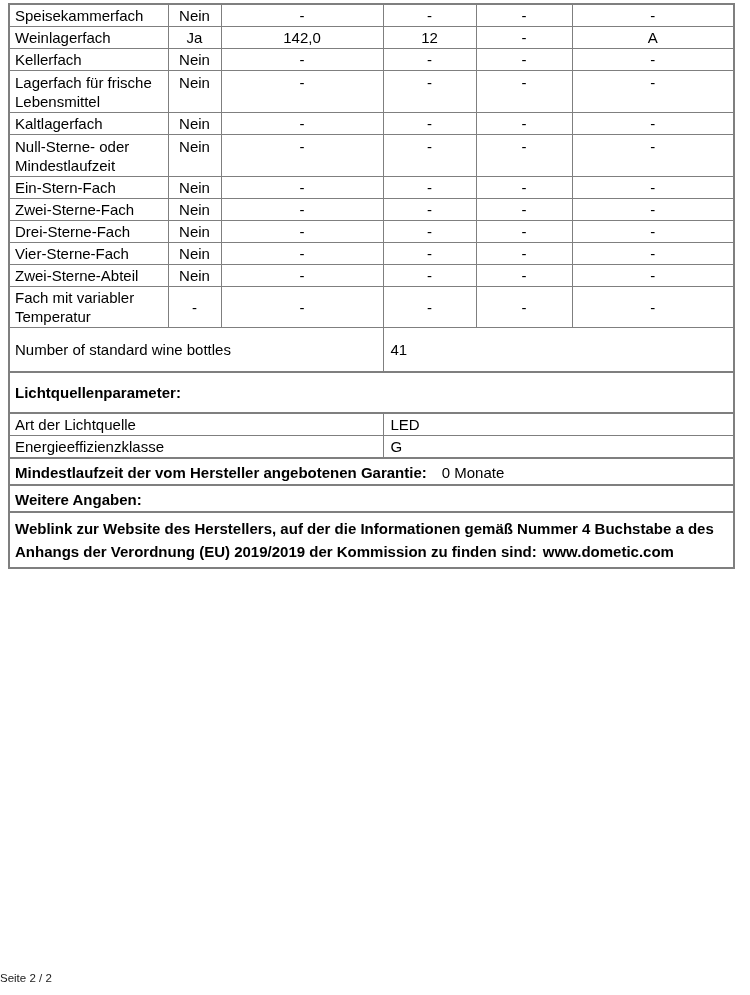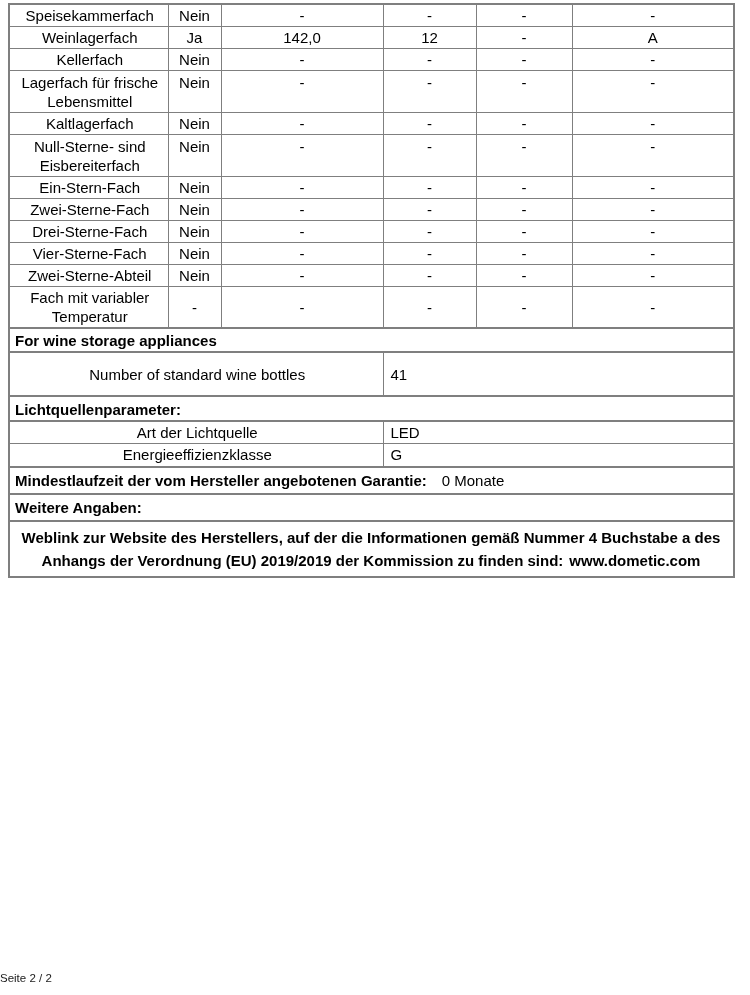--- a/index.html
+++ b/index.html
@@ -21,28 +21,28 @@
     table-layout: fixed;
     border: 2px solid #7f7f7f;
     font-size: 15px;
     line-height: 19px;
   }
   td {
     border: 1px solid #7f7f7f;
     vertical-align: middle;
     overflow: hidden;
   }
-  td.lbl  { text-align: center;  padding: 1px 3px 1px 5px; }
+  td.lbl  { text-align: left;  padding: 1px 3px 1px 5px; }
   td.ctr  { text-align: center; padding: 1px 2px; }
   td.val  { text-align: left;  padding: 1px 2px 1px 7px; }
 
   tr.h22 { height: 22px; }
   tr.h23 { height: 23px; }
   tr.h24 { height: 24px; }
-  tr.h25 { height: 25px; }
+  tr.h25 { height: 41px; }
   tr.h27 { height: 27px; }
   tr.h28 { height: 44px; }
   tr.h40 { height: 40px; }
   tr.h41 { height: 41px; }
   tr.h55 { height: 55px; font-weight: bold; }
 
   tr.va-top td { vertical-align: top; padding-top: 2px; }
 
   tr.sect td {
     font-weight: bold;
@@ -118,21 +118,21 @@
       </tr>
       <tr class="h22">
         <td class="lbl">Kaltlagerfach</td>
         <td class="ctr">Nein</td>
         <td class="ctr">-</td>
         <td class="ctr">-</td>
         <td class="ctr">-</td>
         <td class="ctr">-</td>
       </tr>
       <tr class="h41 va-top">
-        <td class="lbl">Null-Sterne- sind Eisbereiterfach</td>
+        <td class="lbl">Null-Sterne- oder Mindestlaufzeit</td>
         <td class="ctr">Nein</td>
         <td class="ctr">-</td>
         <td class="ctr">-</td>
         <td class="ctr">-</td>
         <td class="ctr">-</td>
       </tr>
       <tr class="h22">
         <td class="lbl">Ein-Stern-Fach</td>
         <td class="ctr">Nein</td>
         <td class="ctr">-</td>
@@ -174,23 +174,20 @@
       </tr>
       <tr class="h41">
         <td class="lbl">Fach mit variabler Temperatur</td>
         <td class="ctr">-</td>
         <td class="ctr">-</td>
         <td class="ctr">-</td>
         <td class="ctr">-</td>
         <td class="ctr">-</td>
       </tr>
 
-      <tr class="sect h24">
-        <td colspan="6">For wine storage appliances</td>
-      </tr>
       <tr class="h28">
         <td colspan="3" class="lbl">Number of standard wine bottles</td>
         <td colspan="3" class="val">41</td>
       </tr>
 
       <tr class="sect h25">
         <td colspan="6">Lichtquellenparameter:</td>
       </tr>
       <tr class="h22">
         <td colspan="3" class="lbl">Art der Lichtquelle</td>

